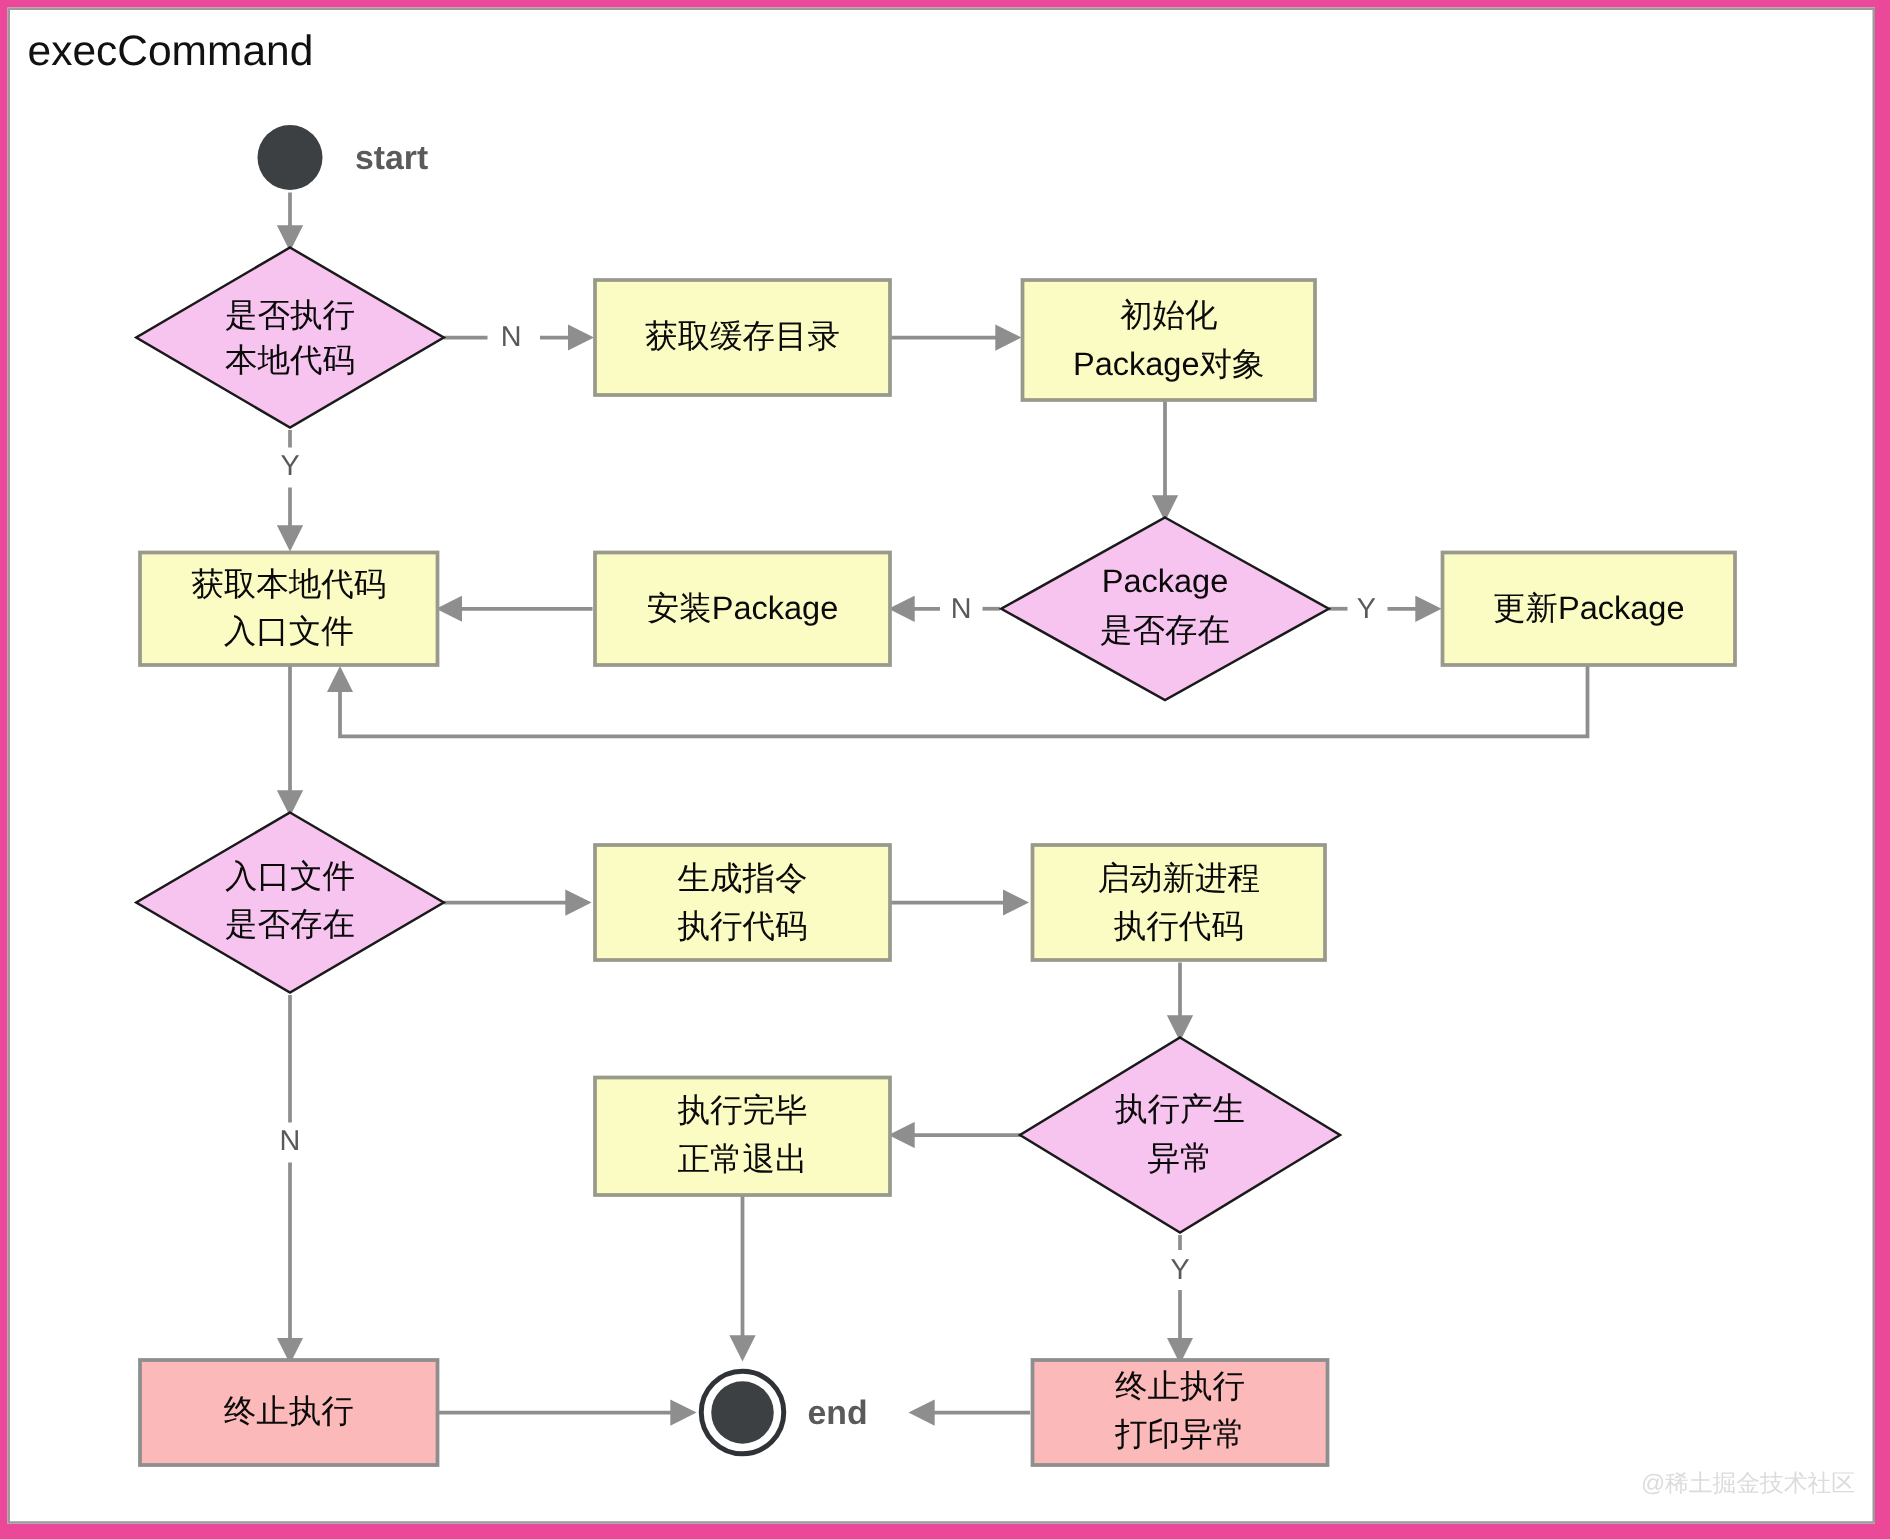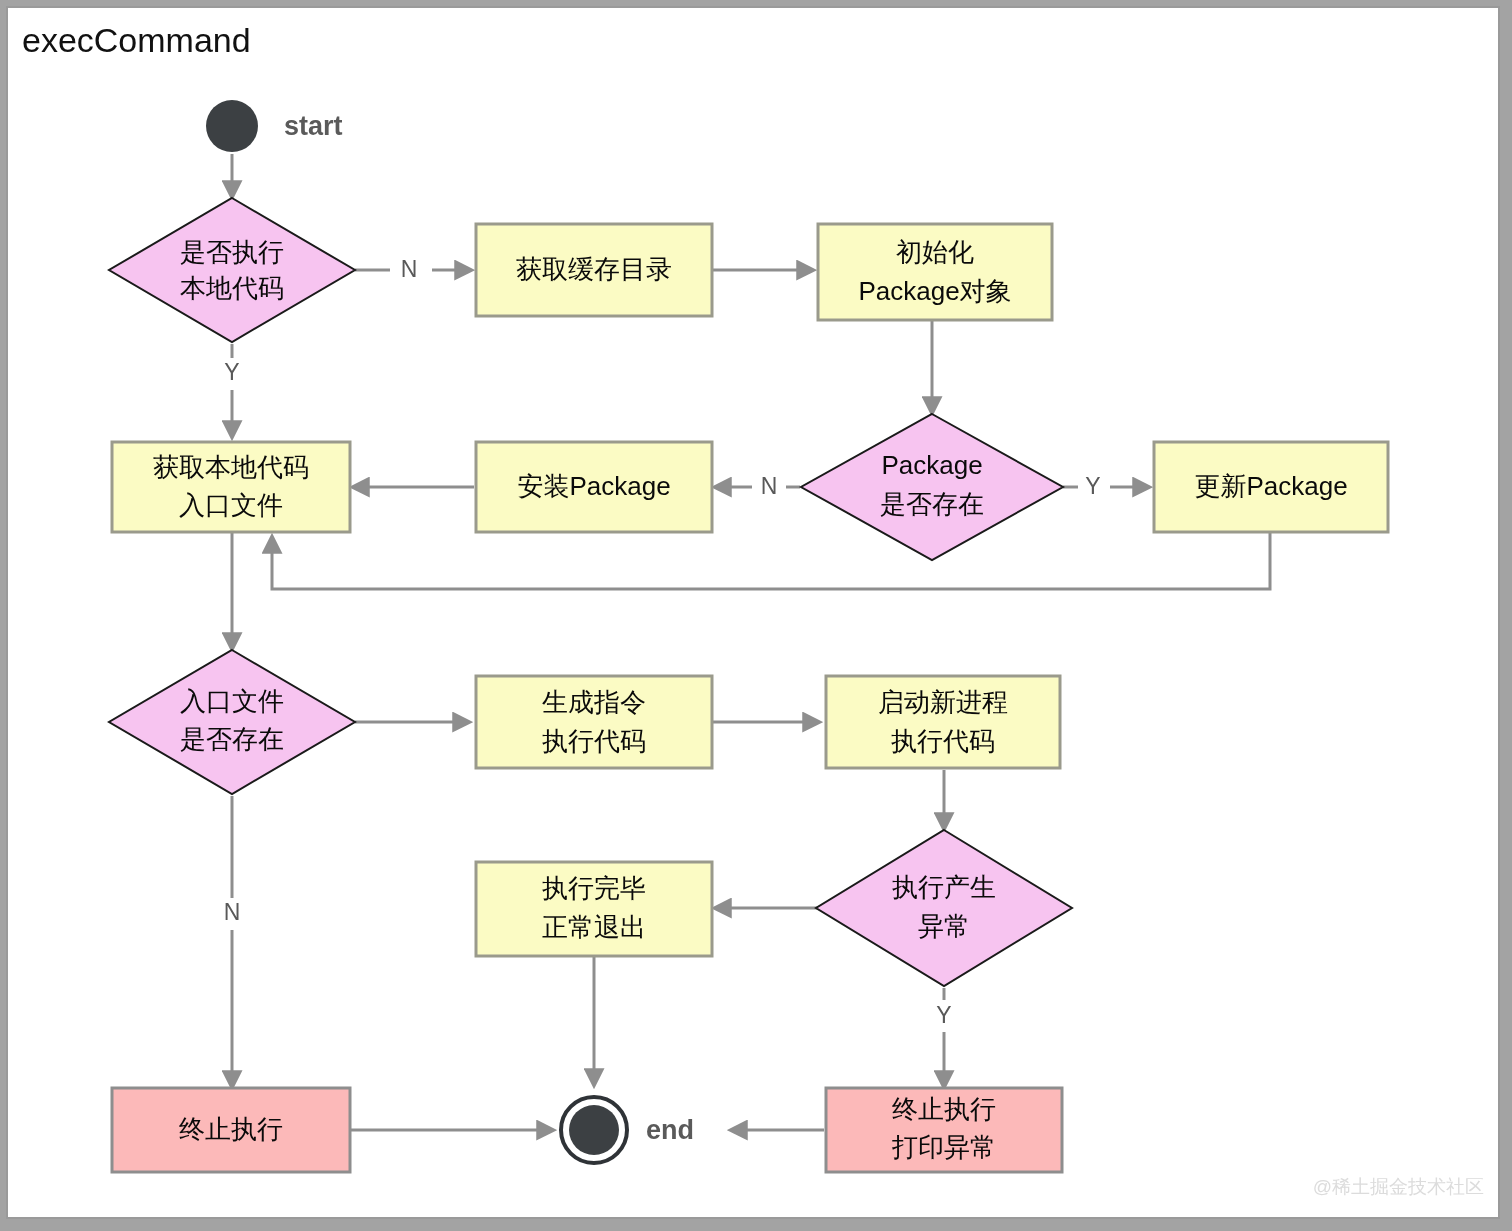--- a/index.html
+++ b/index.html
@@ -7,21 +7,21 @@
     padding: 0;
     background: #ffffff;
   }
   body {
     font-family: "Liberation Sans", "DejaVu Sans", sans-serif;
   }
   #canvas {
     position: relative;
     width: 1512px;
     height: 1231px;
-    background: #a3a3a3;
+    background: #ec4899;
     overflow: hidden;
   }
   .frame {
     position: absolute;
     left: 6px;
     top: 6px;
     width: 1494px;
     height: 1213px;
     border: 2px solid #9a9a9a;
     box-sizing: border-box;

